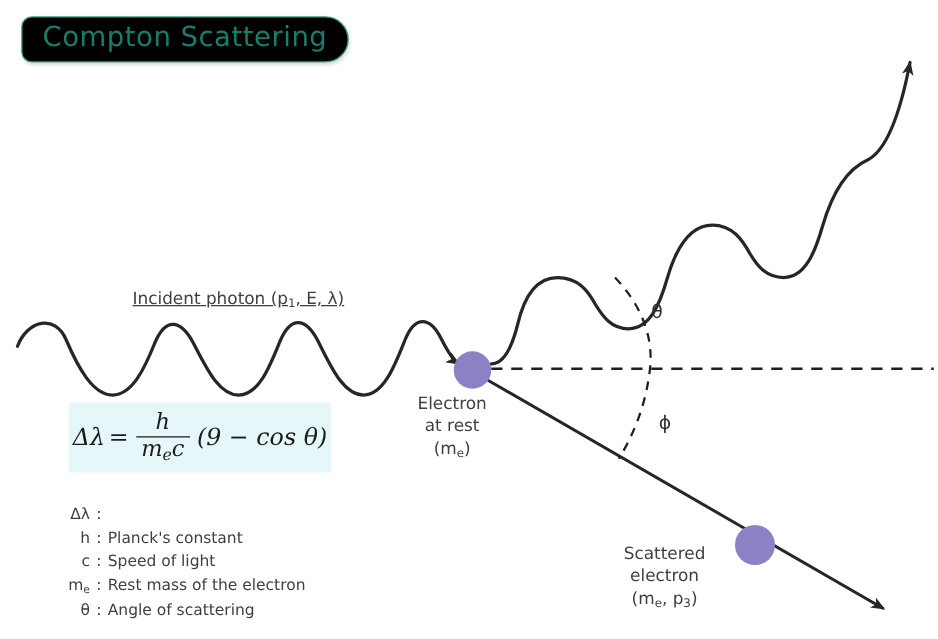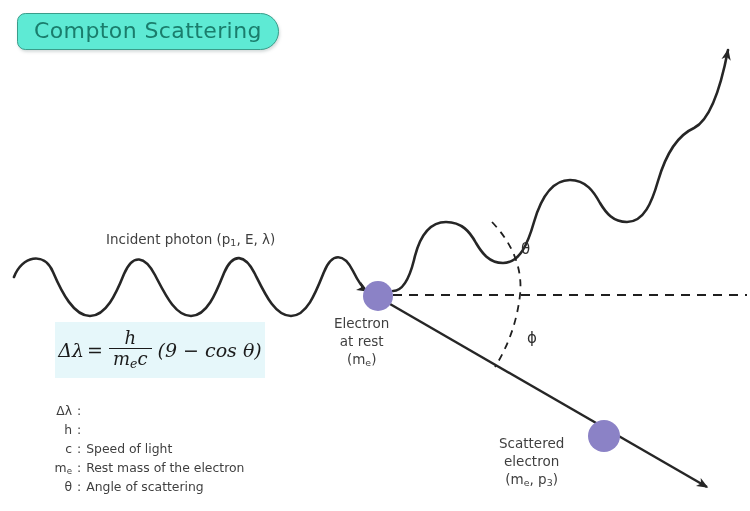--- a/index.html
+++ b/index.html
@@ -29,21 +29,21 @@
   }
 
   
   .title-box {
     position: absolute;
     left: 17px;
     top: 13px;
     padding: 5px 16px 7px 16px;
     border: 1.5px solid #3a9d8a;
     border-radius: 9px 20px 20px 9px;
-    background: #5eead4;
+    background: #000000;
     box-shadow: 1px 2px 3px rgba(120,140,140,0.30);
   }
   .title-text {
     font-family: "DejaVu Sans", "Liberation Sans", sans-serif;
     font-size: 22px;
     letter-spacing: 0.4px;
     color: #1a7d6c;
     white-space: nowrap;
     line-height: 1.05;
   }
@@ -78,21 +78,21 @@
     position: absolute;
     font-family: "DejaVu Sans", "Liberation Sans", sans-serif;
     font-size: 13.5px;
     color: #3f3f3f;
     white-space: nowrap;
     line-height: 1.32;
   }
   .lbl.center { text-align: center; }
   sub { font-size: 0.70em; vertical-align: -0.25em; }
 
-  #incident-photon-label { left: 106px; top: 231px; }
+  #incident-photon-label { left: 106px; top: 231px; text-decoration: underline; }
   #scattered-photon-label { left: 474px; top: 105px; }
   #electron-rest-label { left: 334px; top: 315px; }
   #scattered-electron-label { left: 499px; top: 435px; }
 
   .angle-lbl {
     position: absolute;
     font-size: 15px;
     color: #2f2f2f;
     font-family: "DejaVu Sans", "Liberation Sans", sans-serif;
   }
@@ -241,20 +241,21 @@
   </div>
 
   <div class="legend">
     <div class="legend-row">
       <span class="legend-sym">Δλ</span>
       <span class="legend-colon">:</span>
     </div>
     <div class="legend-row">
       <span class="legend-sym">h</span>
       <span class="legend-colon">:</span>
+      <span>Planck's constant</span>
     </div>
     <div class="legend-row">
       <span class="legend-sym">c</span>
       <span class="legend-colon">:</span>
       <span>Speed of light</span>
     </div>
     <div class="legend-row">
       <span class="legend-sym"><span>m</span><sub>e</sub></span>
       <span class="legend-colon">:</span>
       <span>Rest mass of the electron</span>

